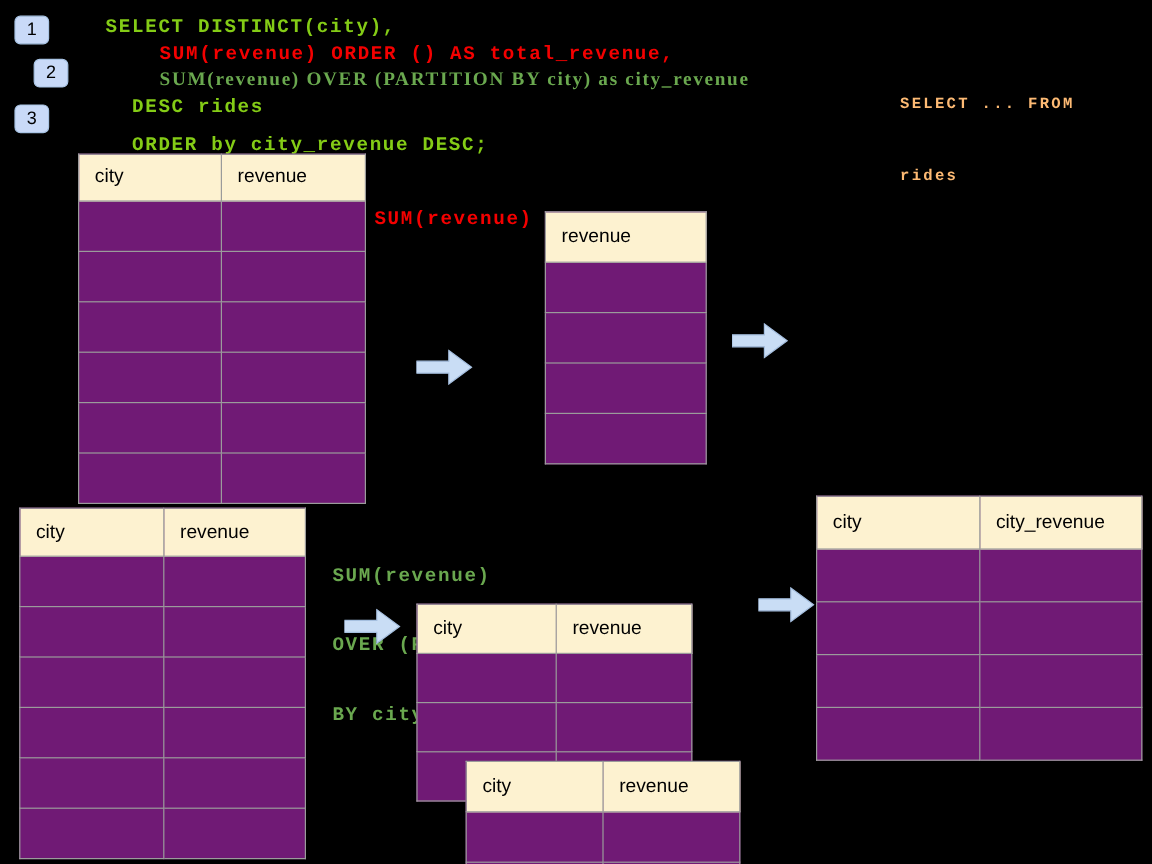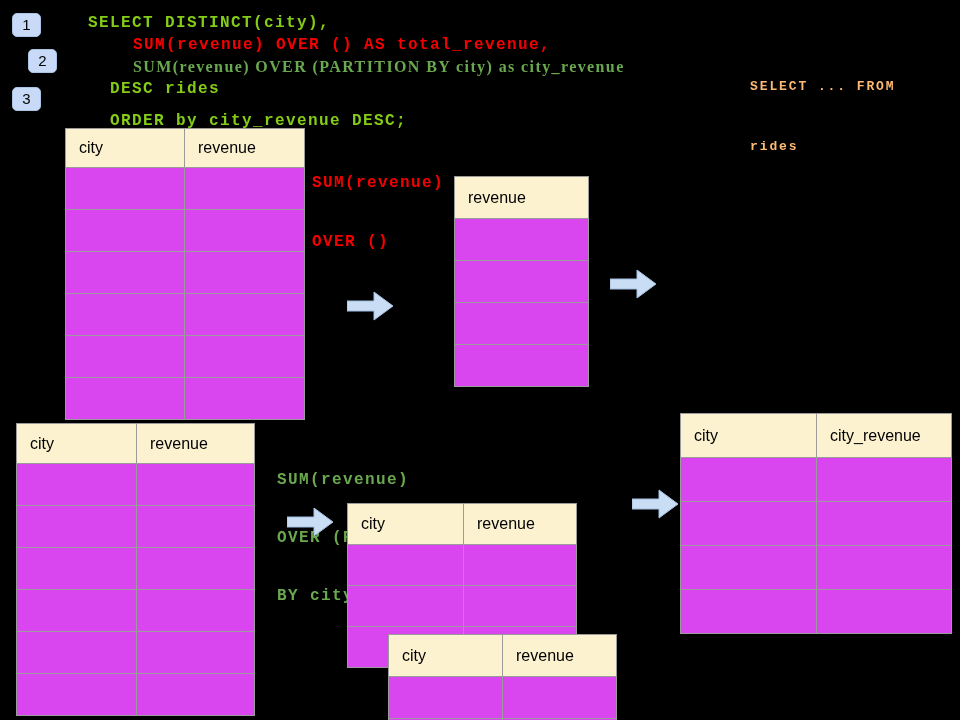--- a/index.html
+++ b/index.html
@@ -48,21 +48,21 @@
     letter-spacing: 1.4px;
     white-space: pre;
   }
   .annotation div { height: 23px; }
   .ann-green div { height: 22px; }
   
   .tbl {
     position: absolute;
     border-collapse: collapse;
     table-layout: fixed;
-    background: #d946ef;
+    background: #701a75;
   }
   .tbl td {
     border: 1px solid #9B9B9B;
     padding: 0;
   }
   .tbl tr.hdr td {
     background: #FDF2D0;
     color: #000;
     font: 16px "Liberation Sans", sans-serif;
     padding-left: 13px;
@@ -73,34 +73,33 @@
 <body>
 
 <div class="canvas">
 
   <div class="badge" style="left:12px; top:13px;"><span>1</span></div>
   <div class="badge" style="left:28px; top:49px;"><span>2</span></div>
   <div class="badge" style="left:12px; top:87px;"><span>3</span></div>
 
   <div>
     <div class="code-line purple" style="left:88px;  top:13px;">SELECT DISTINCT(city),</div>
-    <div class="code-line red" style="left:133px; top:35px;">SUM(revenue) OVER () AS total_revenue,</div>
+    <div class="code-line red" style="left:133px; top:35px;">SUM(revenue) ORDER () AS total_revenue,</div>
     <div class="code-line green" style="left:133px; top:57px;font-family:Liberation Serif, serif;">SUM(revenue) OVER (PARTITION BY city) as city_revenue</div>
     <div class="code-line purple" style="left:110px; top:79px;">DESC rides</div>
     <div class="code-line purple" style="left:110px; top:111px;">ORDER by city_revenue DESC;</div>
   </div>
 
   <div class="side-note">
     <div>SELECT ... FROM</div>
     <div>rides</div>
   </div>
 
   <div class="annotation red" style="left:312px; top:138px;">
     <div>SUM(revenue)</div>
-    <div>OVER ()</div>
   </div>
 
   <div class="annotation ann-green green" style="left:277px; top:435px;">
     <div>SUM(revenue)</div>
     <div>OVER (PARTITION</div>
     <div>BY city)</div>
   </div>
 
   <table class="tbl" style="left:65px; top:128px; width:240px;">
     <colgroup>

